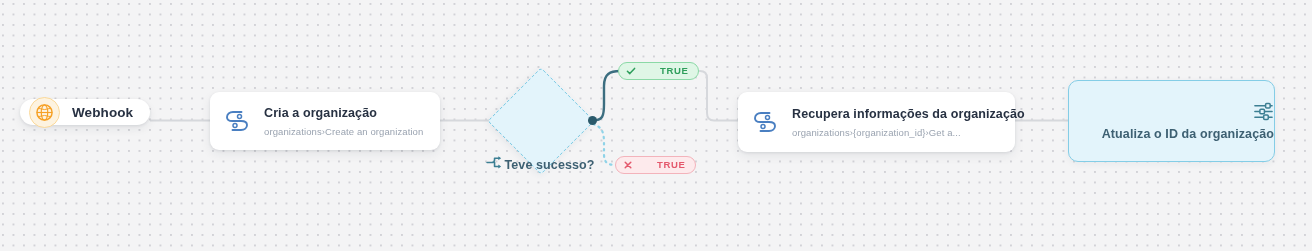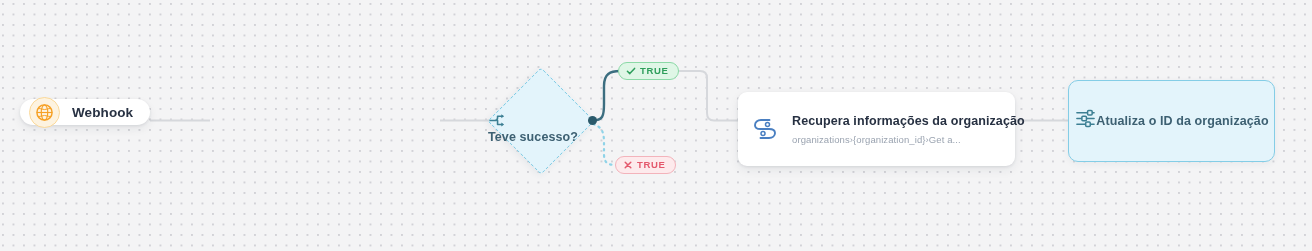--- a/index.html
+++ b/index.html
@@ -77,21 +77,21 @@
   
   .card-node {
     background: #ffffff;
     border-radius: 9px;
     box-shadow: 0 1px 3px rgba(30,40,60,0.10), 0 4px 11px rgba(30,40,60,0.07);
     display: flex;
     align-items: center;
     padding: 0 14px 0 11px;
   }
   #card-create  { left: 210px;  top: 92px; width: 230px; height: 58px; }
-  #card-get     { left: 738px;  top: 92px; width: 277px; height: 74px; }
+  #card-get     { left: 738px;  top: 92px; width: 277px; height: 60px; }
 
   .card-icon {
     width: 32px;
     height: 32px;
     flex: 0 0 auto;
     display: flex;
     align-items: center;
     justify-content: center;
   }
   .card-text {
@@ -133,26 +133,26 @@
     margin-top: -37px;
     background: #e3f4fb;
     border: 1.6px dashed #7ecbe4;
     border-radius: 4px;
     transform: rotate(45deg);
     box-shadow: 0 2px 7px rgba(30,60,80,0.07);
   }
   #router .router-inner {
     position: absolute;
     left: 0;
-    top: 8px;
+    top: 0;
     width: 104px;
     height: 104px;
     display: flex;
-    flex-direction: column;
-    align-items: flex-start;
+    flex-direction: row;
+    align-items: flex-end;
     justify-content: center;
   }
   #router .router-icon {
     width: 20px;
     height: 16px;
     margin-bottom: 2px;
     display: flex;
     align-items: center;
     justify-content: center;
   }
@@ -201,34 +201,34 @@
     color: #e4586c;
   }
   .badge .bi {
     display: inline-flex;
     align-items: center;
     justify-content: center;
     width: 10px;
     height: 10px;
     margin-right: 4px;
   }
-  .badge .btxt { line-height: 1; }
+  .badge .btxt { line-height: 1; margin-left: 20px; }
 
   
   #tool-update {
     left: 1068px;
     top: 80px;
     width: 207px;
     height: 82px;
     background: #e3f4fb;
     border: 1.6px solid #84cde6;
     border-radius: 10px;
     display: flex;
-    flex-direction: row;
-    align-items: center;
+    flex-direction: column;
+    align-items: flex-end;
     justify-content: center;
     box-shadow: 0 2px 7px rgba(30,60,80,0.06);
   }
   #tool-update .tool-icon {
     width: 22px;
     height: 20px;
     margin-bottom: 6px;
     display: flex;
     align-items: center;
     justify-content: center;
@@ -267,20 +267,34 @@
         <circle cx="10" cy="10" r="8" fill="none" stroke="#f6a024" stroke-width="1.5"></circle>
         <ellipse cx="10" cy="10" rx="3.4" ry="8" fill="none" stroke="#f6a024" stroke-width="1.2"></ellipse>
         <line x1="2" y1="10" x2="18" y2="10" stroke="#f6a024" stroke-width="1.2"></line>
         <path d="M3.4,5.6 Q10,8.2 16.6,5.6" fill="none" stroke="#f6a024" stroke-width="1"></path>
         <path d="M3.4,14.4 Q10,11.8 16.6,14.4" fill="none" stroke="#f6a024" stroke-width="1"></path>
       </svg>
     </span>
     <span class="pill-label">Webhook</span>
   </div>
 
+  <div class="node card-node" id="card-create">
+    <span class="card-icon">
+      <svg width="28" height="28" viewBox="0 0 28 28" aria-hidden="true">
+        <path d="M18.5,5 L10,5 C6.4,5 4,7.2 4,10.2 C4,13.2 6.4,14 9.5,14
+                 L18,14 C21.6,14 24,15 24,18 C24,21 21.6,23 18,23 L9.5,23" fill="none" stroke="#4a7fc1" stroke-width="1.9" stroke-linecap="round" stroke-linejoin="round"></path>
+        <circle cx="16.5" cy="9.6" r="2" fill="none" stroke="#4a7fc1" stroke-width="1.5"></circle>
+        <circle cx="12" cy="18.6" r="2" fill="none" stroke="#4a7fc1" stroke-width="1.5"></circle>
+      </svg>
+    </span>
+    <span class="card-text">
+      <span class="card-title">Cria a organização</span>
+      <span class="card-sub">organizations›Create an organization</span>
+    </span>
+  </div>
 
   <div class="node" id="router">
     <div class="diamond"></div>
     <div class="router-inner">
       <span class="router-icon">
         <svg width="19" height="15" viewBox="0 0 20 16" aria-hidden="true">
           <path d="M1,8 L6,8 Q9,8 9,5 L9,3.5 L14.5,3.5" fill="none" stroke="#3c7f93" stroke-width="1.7" stroke-linecap="round" stroke-linejoin="round"></path>
           <path d="M9,8 L9,12.2 L14.5,12.2" fill="none" stroke="#3c7f93" stroke-width="1.7" stroke-linecap="round" stroke-linejoin="round"></path>
           <path d="M13,1.4 L15.8,3.5 L13,5.6 Z" fill="#3c7f93"></path>
           <path d="M13,10.1 L15.8,12.2 L13,14.3 Z" fill="#3c7f93"></path>

